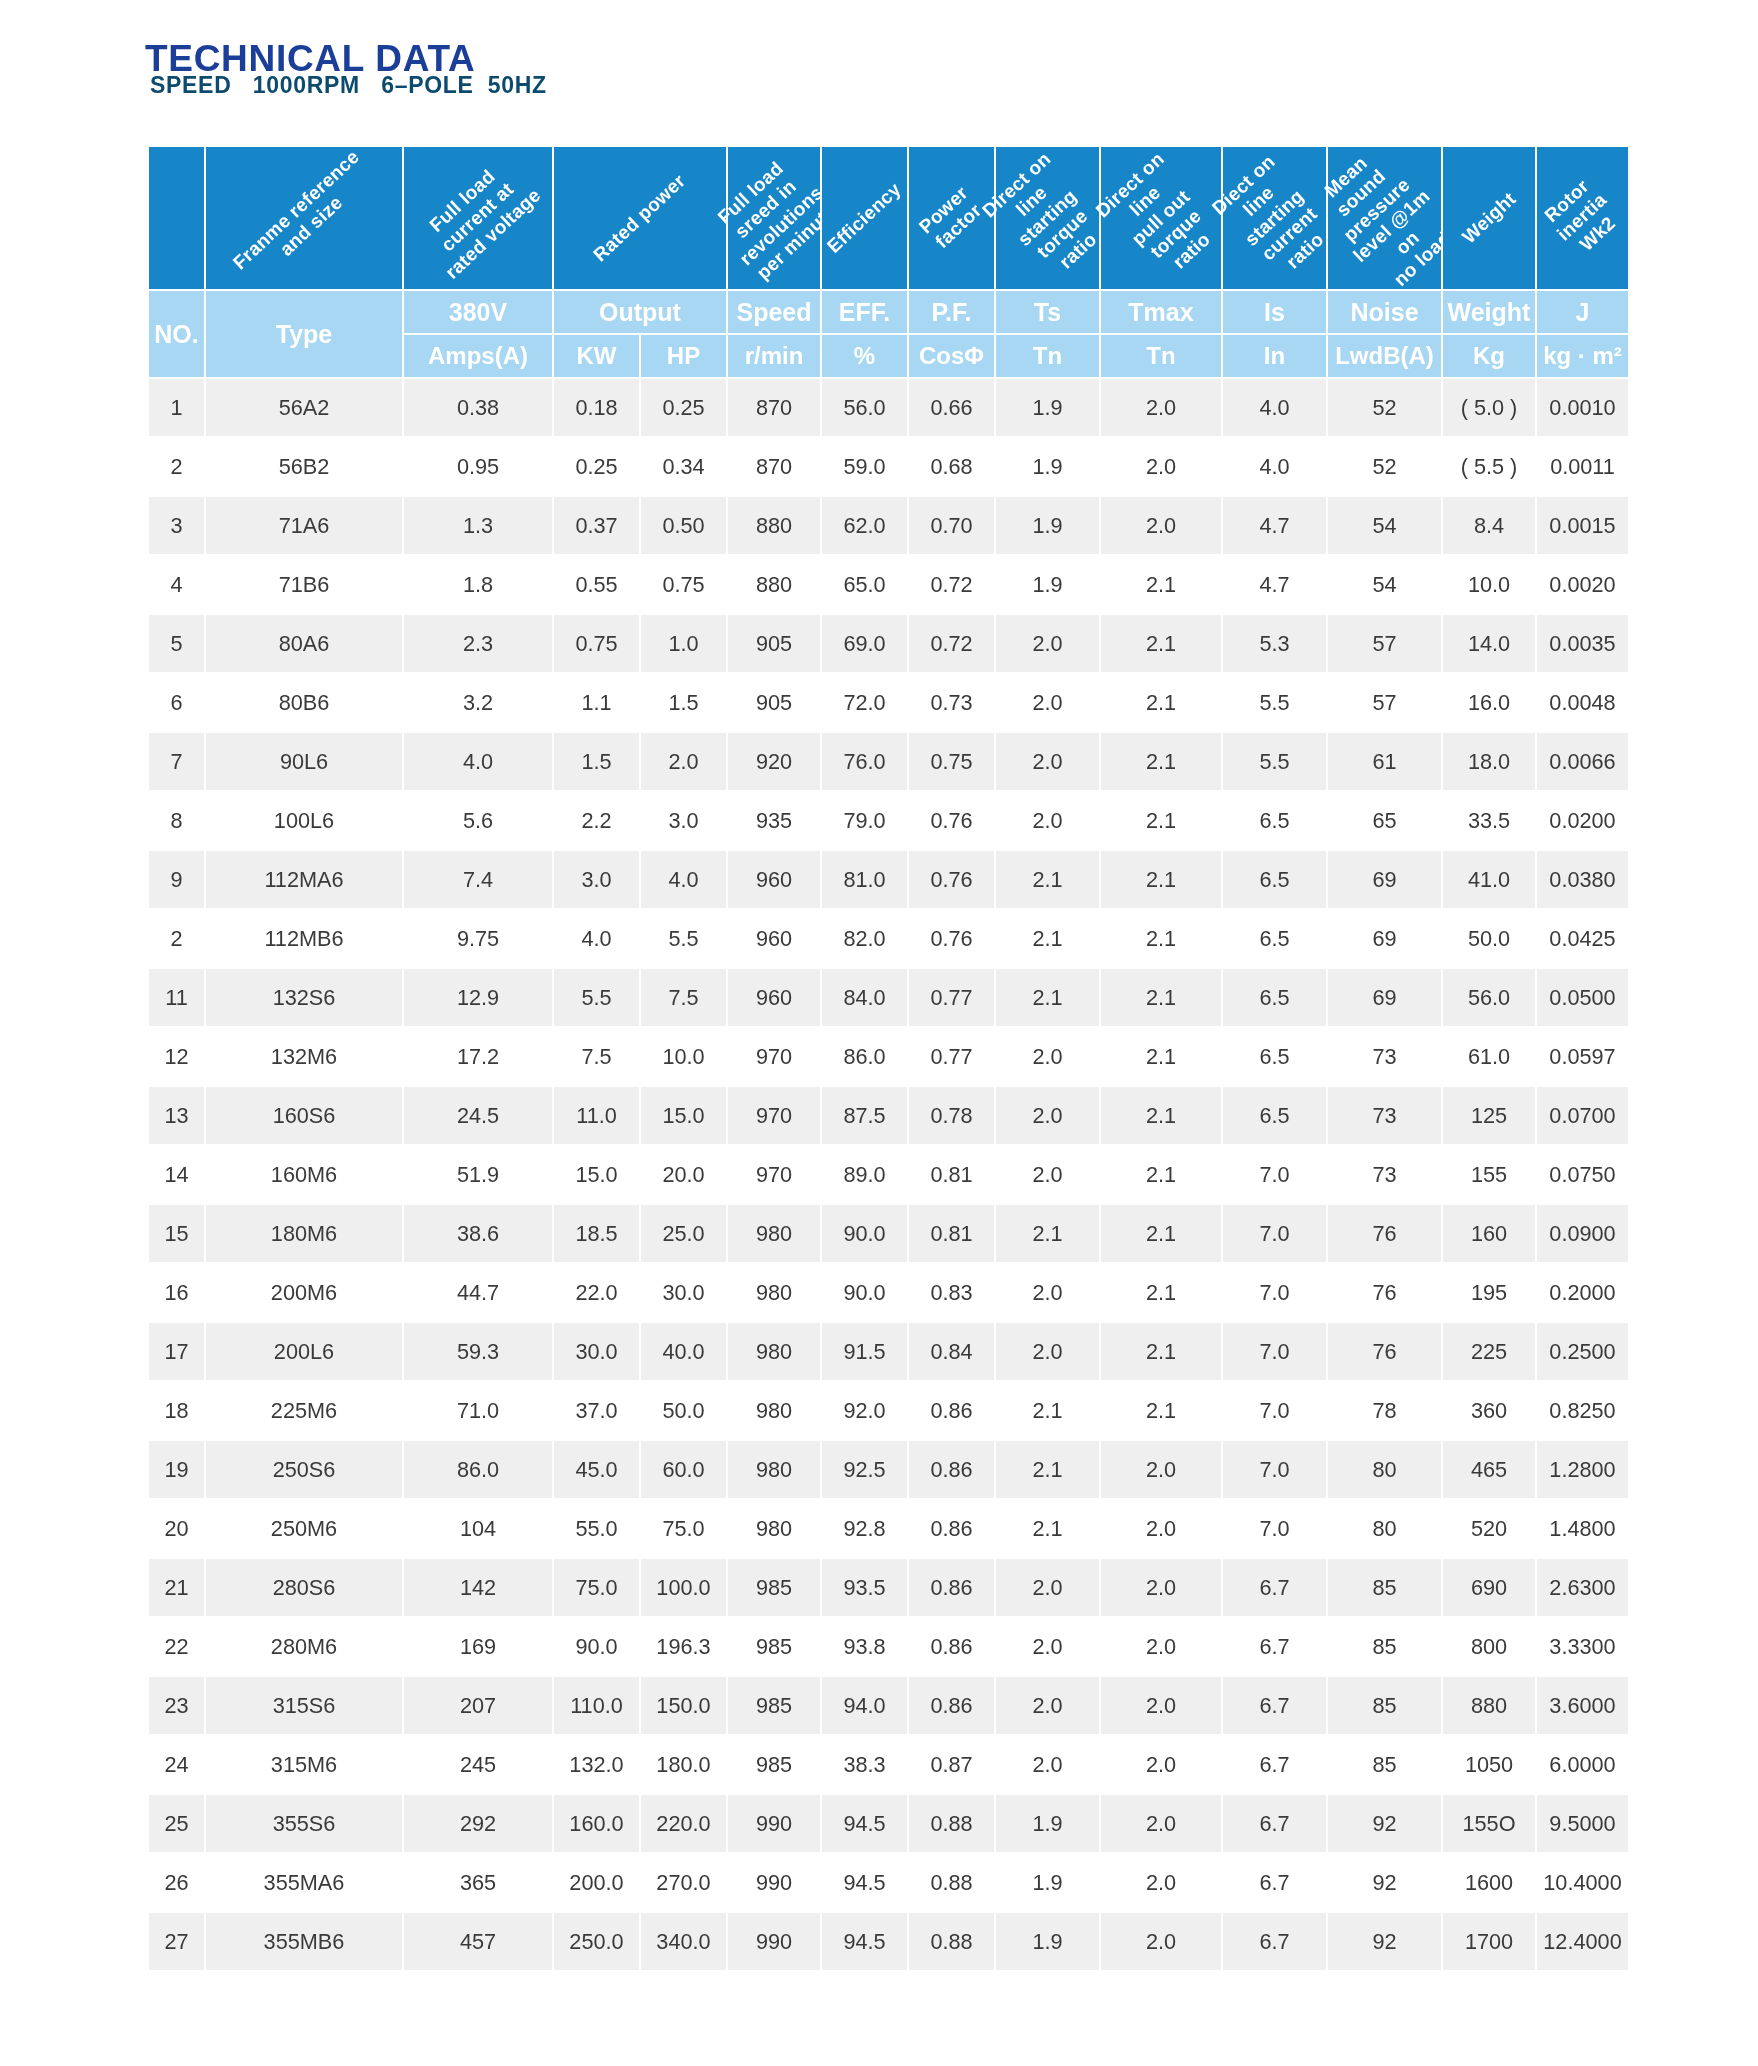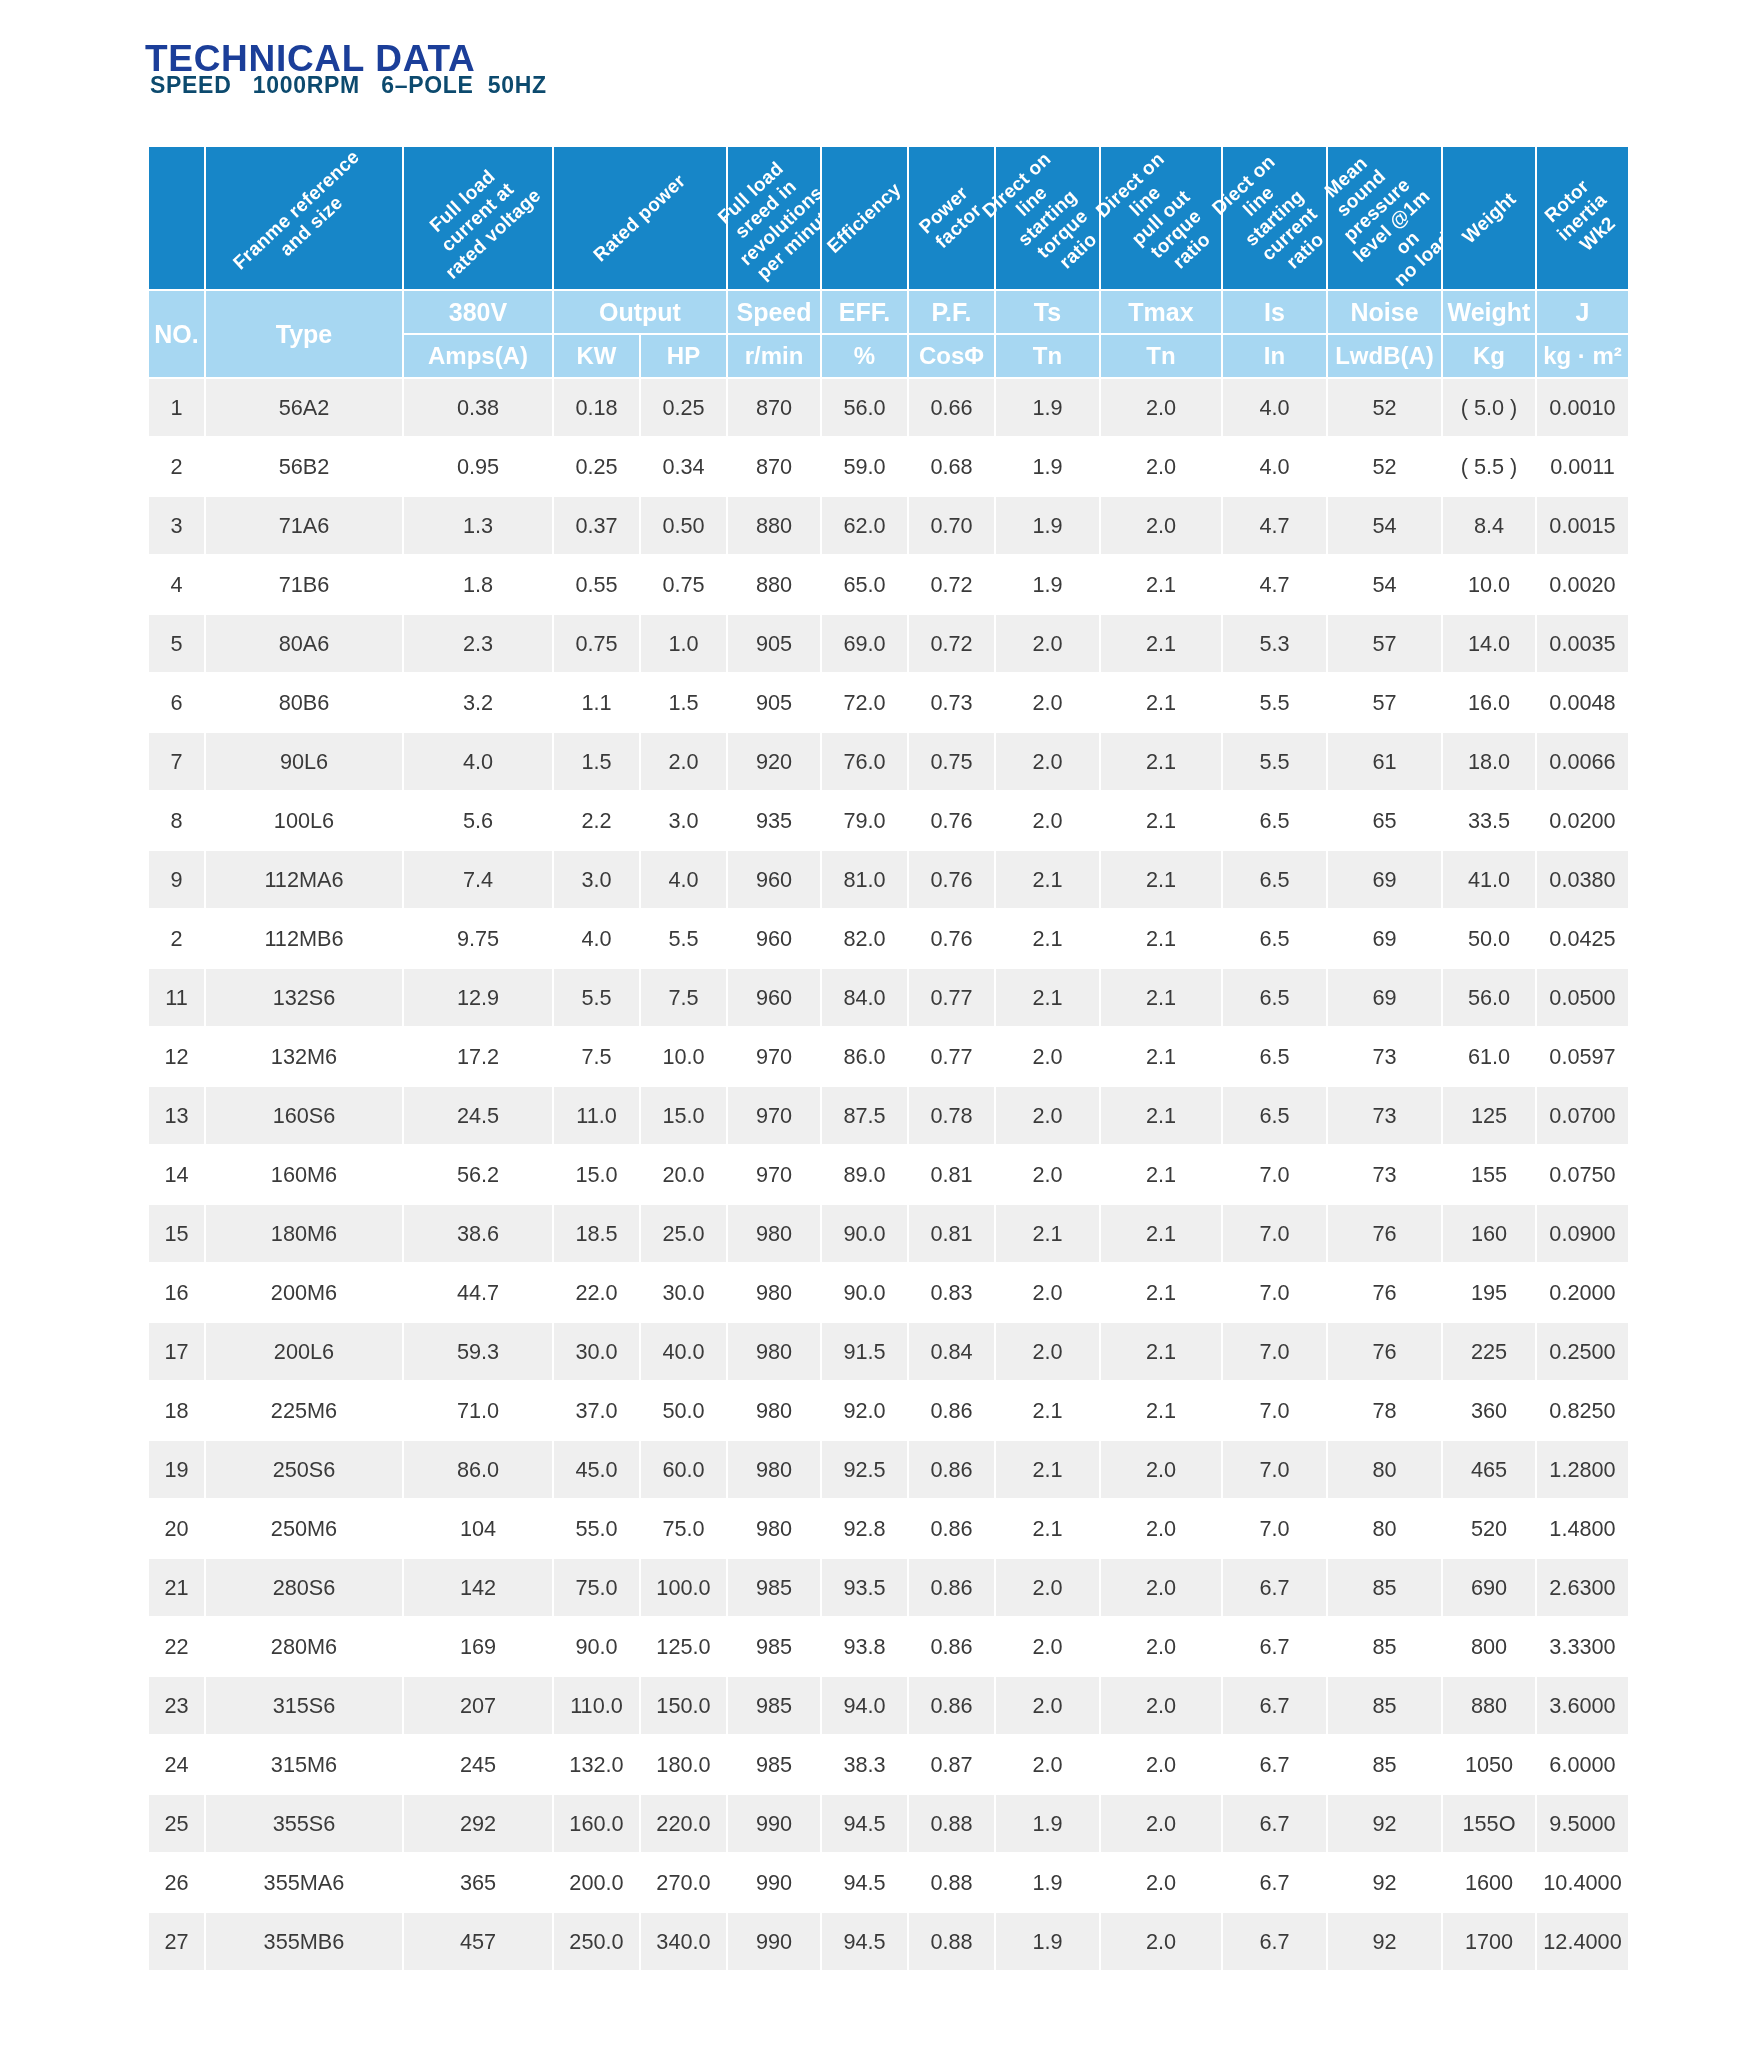--- a/index.html
+++ b/index.html
@@ -380,21 +380,21 @@
         <td>2.0</td>
         <td>2.1</td>
         <td>6.5</td>
         <td>73</td>
         <td>125</td>
         <td>0.0700</td>
       </tr>
       <tr class="even">
         <td>14</td>
         <td>160M6</td>
-        <td>56.2</td>
+        <td>51.9</td>
         <td>15.0</td>
         <td>20.0</td>
         <td>970</td>
         <td>89.0</td>
         <td>0.81</td>
         <td>2.0</td>
         <td>2.1</td>
         <td>7.0</td>
         <td>73</td>
         <td>155</td>
@@ -510,21 +510,21 @@
         <td>6.7</td>
         <td>85</td>
         <td>690</td>
         <td>2.6300</td>
       </tr>
       <tr class="even">
         <td>22</td>
         <td>280M6</td>
         <td>169</td>
         <td>90.0</td>
-        <td>125.0</td>
+        <td>196.3</td>
         <td>985</td>
         <td>93.8</td>
         <td>0.86</td>
         <td>2.0</td>
         <td>2.0</td>
         <td>6.7</td>
         <td>85</td>
         <td>800</td>
         <td>3.3300</td>
       </tr>

